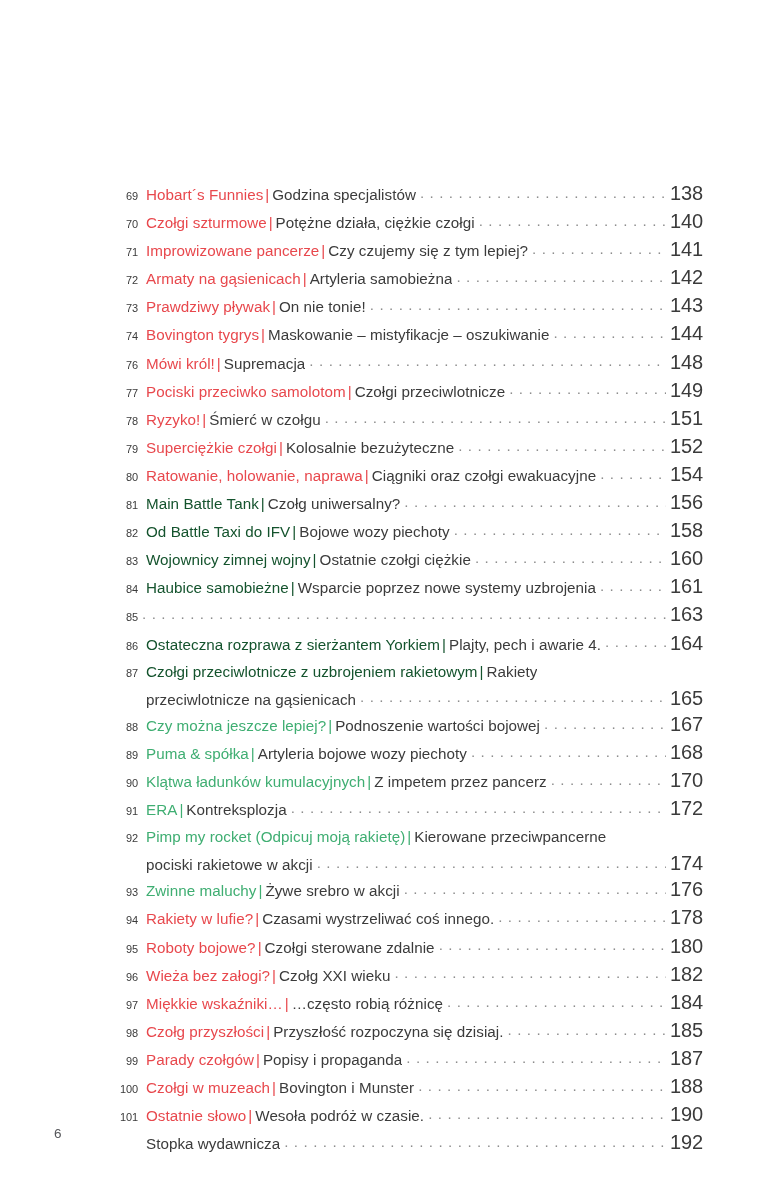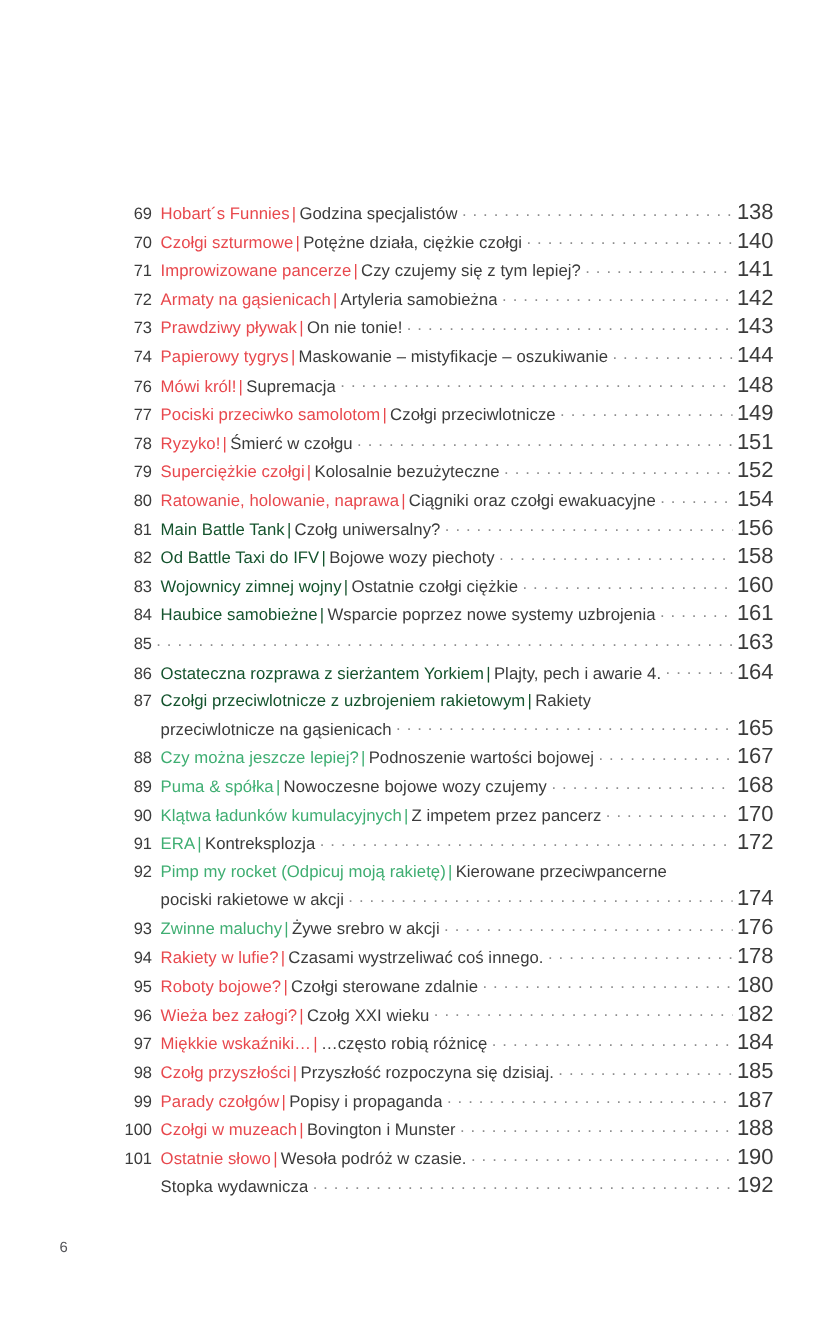--- a/index.html
+++ b/index.html
@@ -46,21 +46,21 @@
     line-height: 25.1px;
     color: #3b3b3b;
     white-space: nowrap;
   }
 
   .toc-num {
     flex: 0 0 auto;
     width: 30px;
     text-align: right;
     color: #3b3b3b;
-    font-size: 15px;
+    font-size: 11px;
     letter-spacing: -0.1px;
   }
 
   .toc-text {
     flex: 0 1 auto;
     padding-left: 8px;
     overflow: hidden;
     text-overflow: clip;
   }
 
@@ -170,21 +170,21 @@
         <div class="toc-line">
           <span class="toc-num">73</span>
           <span class="toc-text"><span class="title c-red">Prawdziwy pływak</span><span class="sep c-red">|</span><span class="subtitle">On nie tonie!</span></span>
           <span class="leader"></span>
           <span class="toc-page-no">143</span>
         </div>
       </div>
       <div class="toc-entry">
         <div class="toc-line">
           <span class="toc-num">74</span>
-          <span class="toc-text"><span class="title c-red">Papierowy tygrys</span><span class="sep c-red">|</span><span class="subtitle">Maskowanie – mistyfikacje – oszukiwanie</span></span>
+          <span class="toc-text"><span class="title c-red">Bovington tygrys</span><span class="sep c-red">|</span><span class="subtitle">Maskowanie – mistyfikacje – oszukiwanie</span></span>
           <span class="leader"></span>
           <span class="toc-page-no">144</span>
         </div>
       </div>
       <div class="toc-entry">
         <div class="toc-line">
           <span class="toc-num">76</span>
           <span class="toc-text"><span class="title c-red">Mówi król!</span><span class="sep c-red">|</span><span class="subtitle">Supremacja</span></span>
           <span class="leader"></span>
           <span class="toc-page-no">148</span>
@@ -286,21 +286,21 @@
         <div class="toc-line">
           <span class="toc-num">88</span>
           <span class="toc-text"><span class="title c-green">Czy można jeszcze lepiej?</span><span class="sep c-green">|</span><span class="subtitle">Podnoszenie wartości bojowej</span></span>
           <span class="leader"></span>
           <span class="toc-page-no">167</span>
         </div>
       </div>
       <div class="toc-entry">
         <div class="toc-line">
           <span class="toc-num">89</span>
-          <span class="toc-text"><span class="title c-green">Puma &amp; spółka</span><span class="sep c-green">|</span><span class="subtitle">Nowoczesne bojowe wozy czujemy</span></span>
+          <span class="toc-text"><span class="title c-green">Puma &amp; spółka</span><span class="sep c-green">|</span><span class="subtitle">Artyleria bojowe wozy piechoty</span></span>
           <span class="leader"></span>
           <span class="toc-page-no">168</span>
         </div>
       </div>
       <div class="toc-entry">
         <div class="toc-line">
           <span class="toc-num">90</span>
           <span class="toc-text"><span class="title c-green">Klątwa ładunków kumulacyjnych</span><span class="sep c-green">|</span><span class="subtitle">Z impetem przez pancerz</span></span>
           <span class="leader"></span>
           <span class="toc-page-no">170</span>

